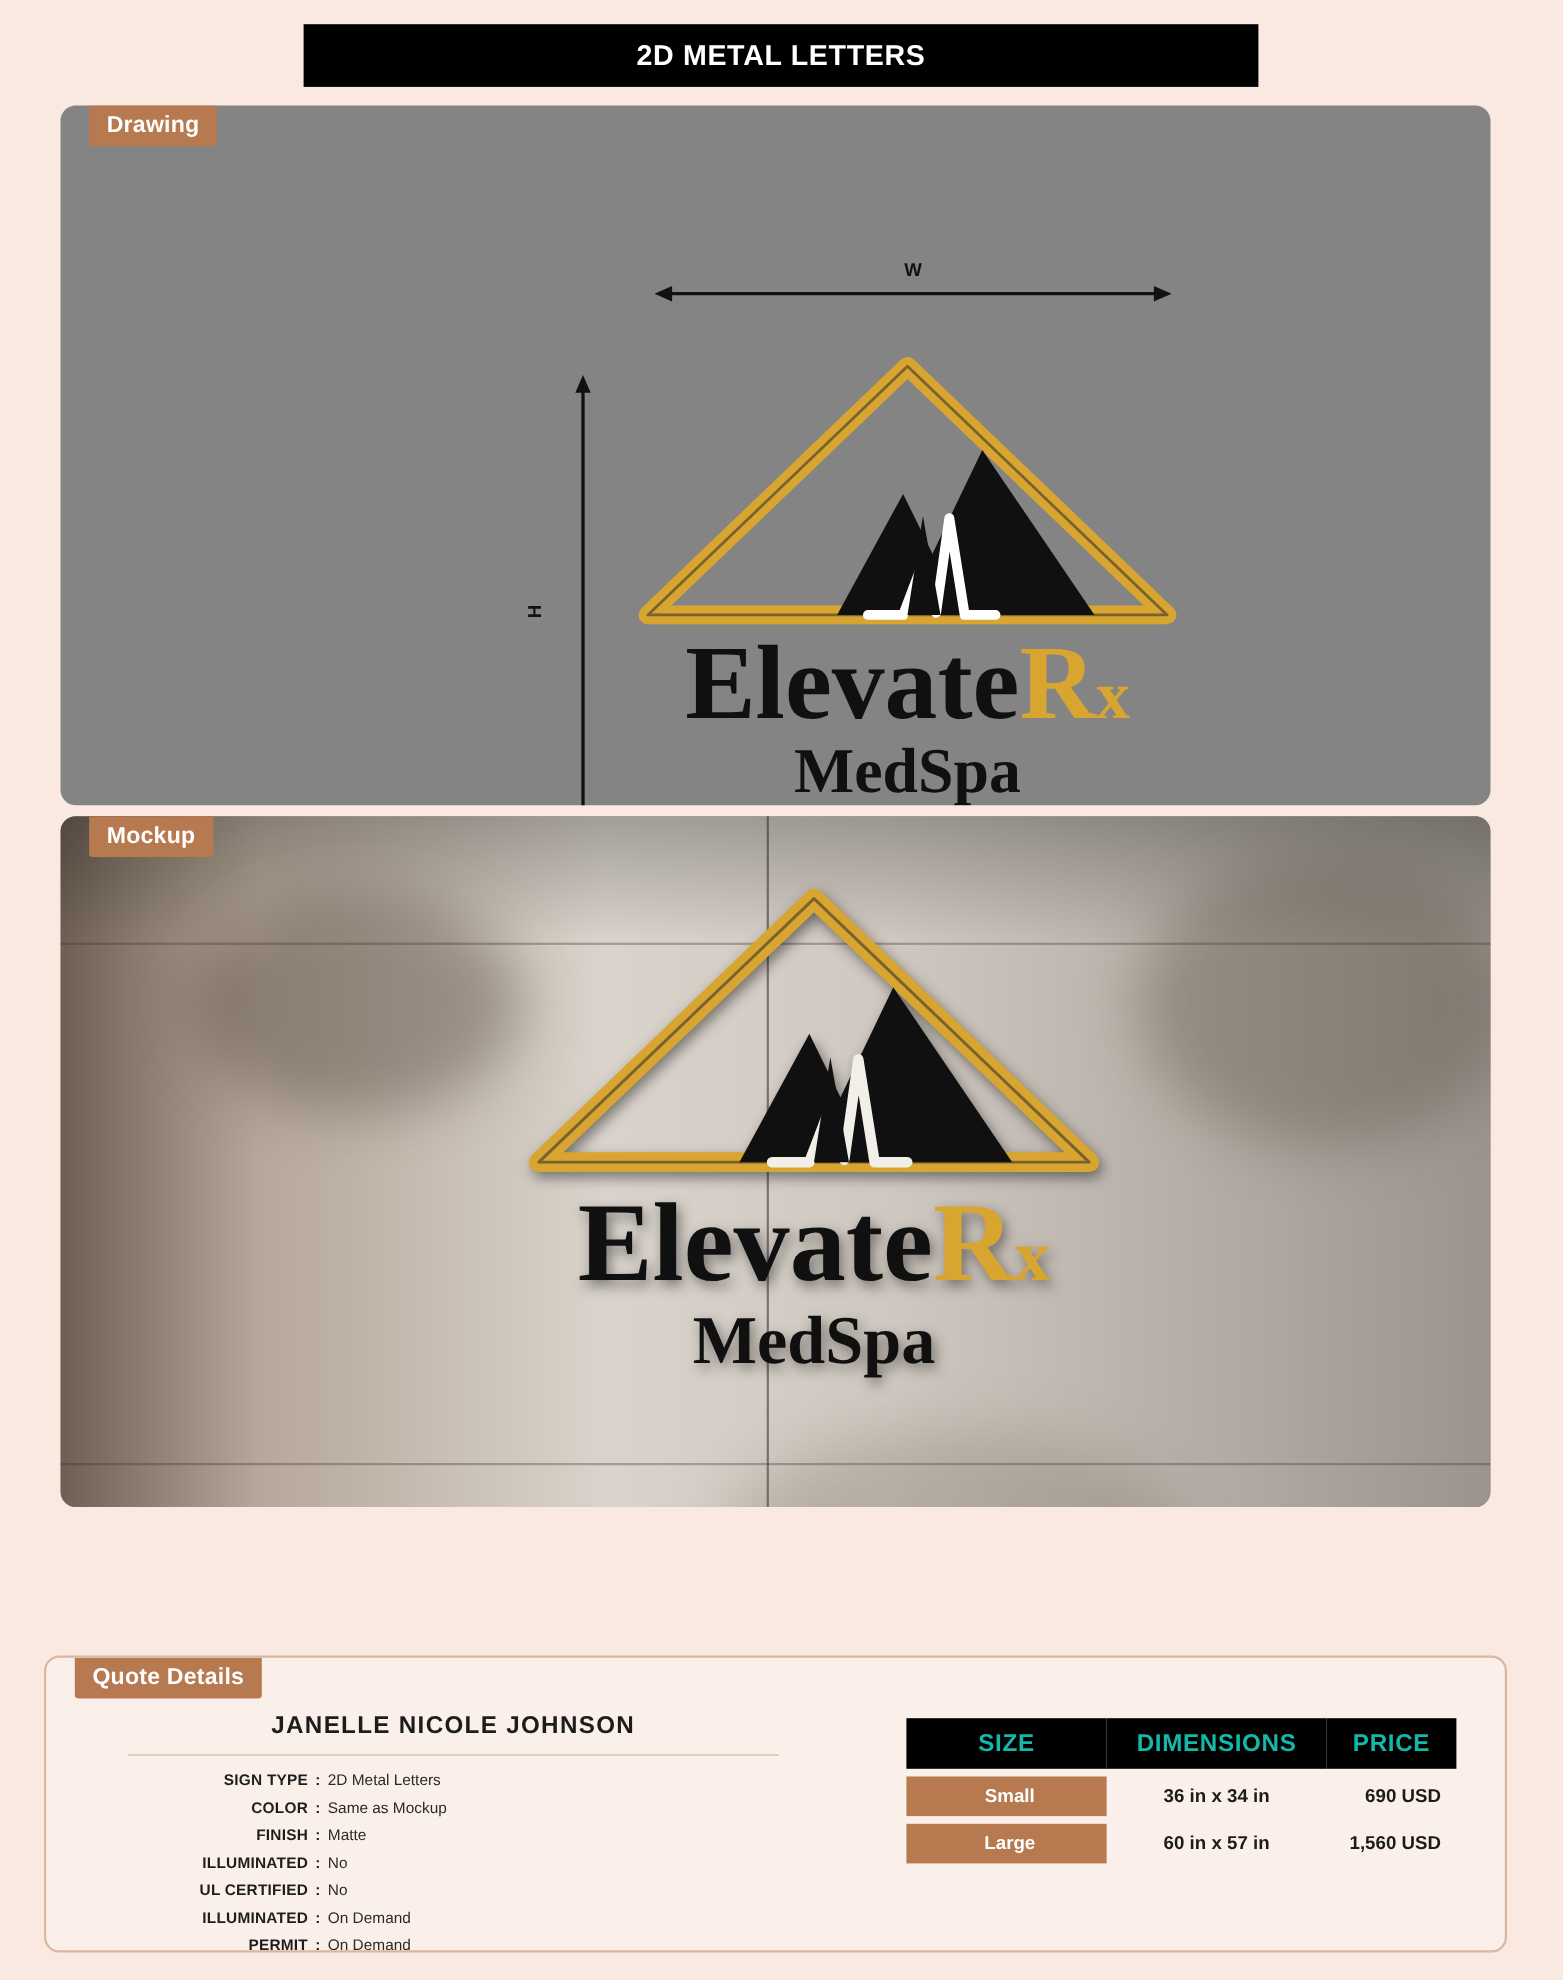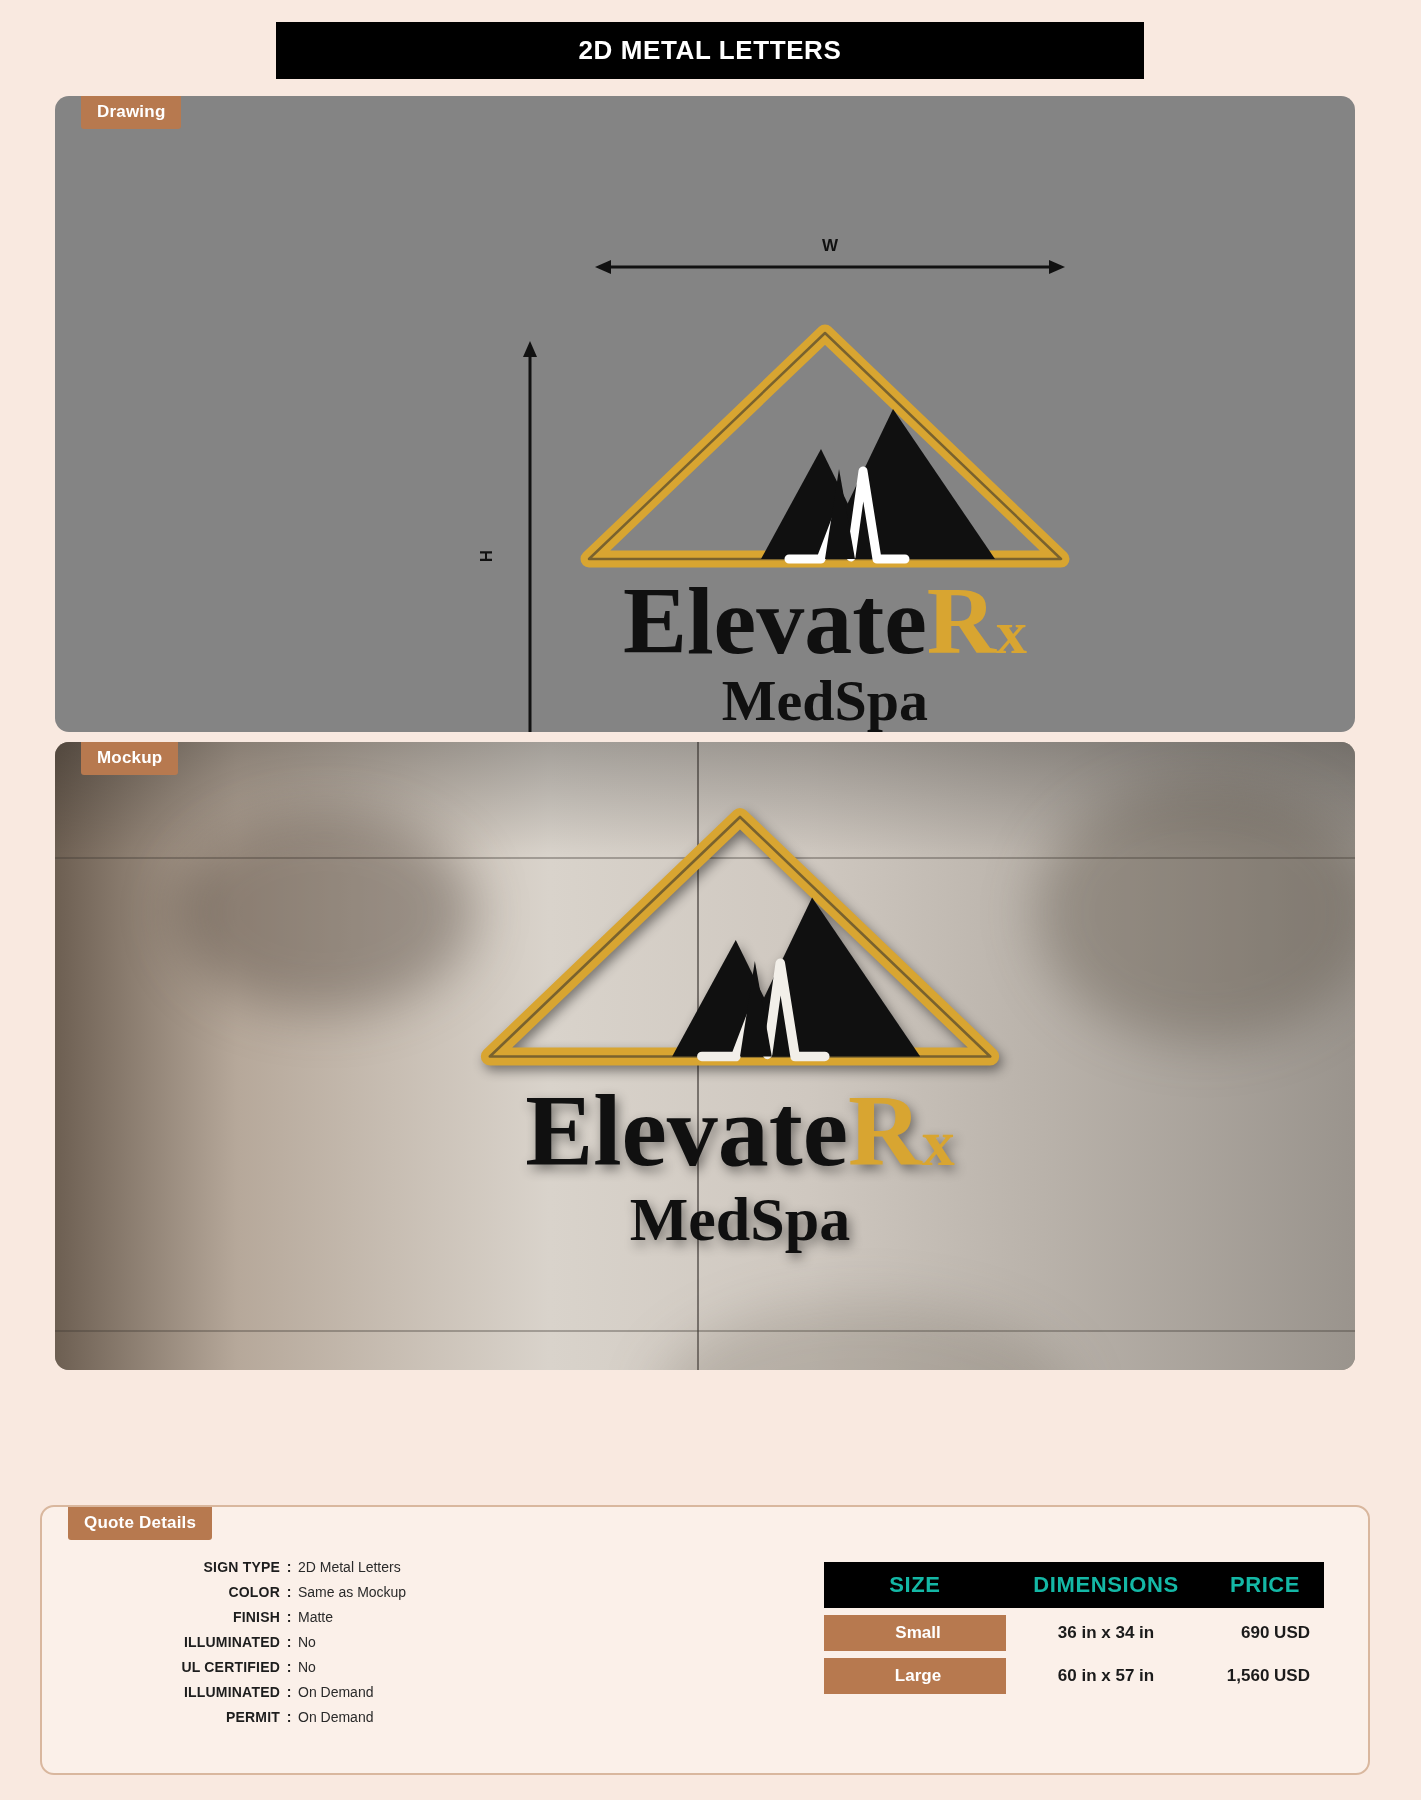--- a/index.html
+++ b/index.html
@@ -41,21 +41,21 @@
     position: absolute;
     border-radius: 14px;
     overflow: hidden;
   }
   .panel-label {
     position: absolute;
     left: 26px;
     top: 0px;
     background: #b7794f;
     color: #ffffff;
-    font-size: 17px;
+    font-size: 21px;
     font-weight: bold;
     padding: 6px 16px 7px 16px;
     border-radius: 0 0 3px 3px;
     z-index: 5;
     letter-spacing: 0.2px;
   }
 
   
   #drawing-panel {
     left: 55px;
@@ -339,20 +339,21 @@
         <span>Elevate</span><span class="rx">R</span><span class="rx" style="font-size:66px;">x</span>
       </div>
       <div class="sub" style="font-size:62px;margin-top:8px;">MedSpa</div>
     </div>
   </div>
 
   <div class="panel" id="quote-panel">
     <div class="panel-label">Quote Details</div>
 
     <div class="quote-left">
+      <div class="customer-name">JANELLE NICOLE JOHNSON</div>
 
       <div class="spec-row">
         <div class="spec-key">SIGN TYPE</div>
         <div class="spec-colon">:</div>
         <div class="spec-val">2D Metal Letters</div>
       </div>
       <div class="spec-row">
         <div class="spec-key">COLOR</div>
         <div class="spec-colon">:</div>
         <div class="spec-val">Same as Mockup</div>

